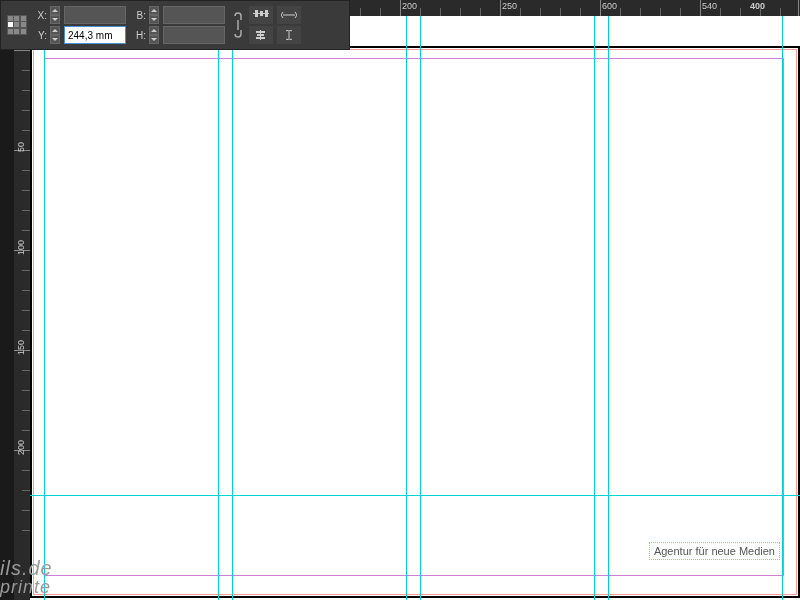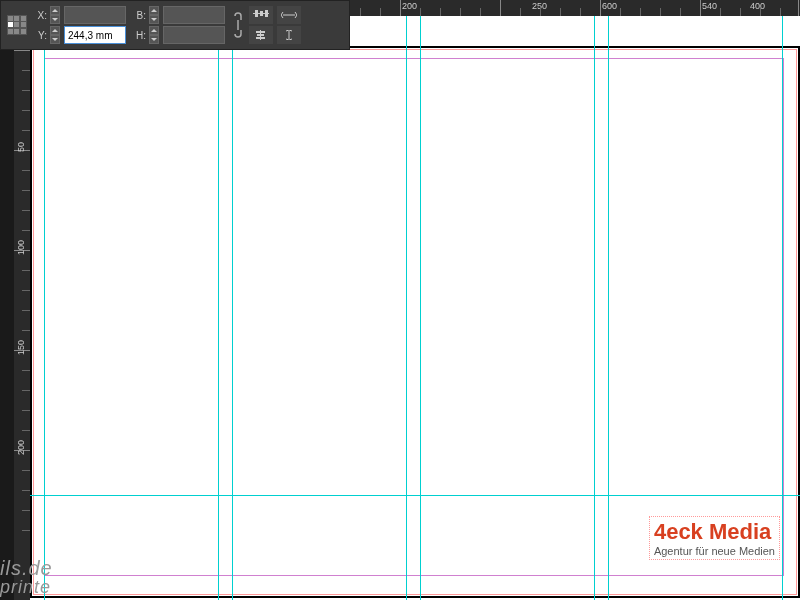--- a/index.html
+++ b/index.html
@@ -299,27 +299,27 @@
       <div class="v-tick-minor" style="top:490px;"></div>
       <div class="v-tick-minor" style="top:510px;"></div>
       <div class="v-tick-minor" style="top:530px;"></div>
     </div>
   </div>
 
   <div class="top-strip">
     <div class="h-tick-major" style="left:400px;"></div>
     <div class="h-tick-label" style="left:402px;">200</div>
     <div class="h-tick-major" style="left:500px;"></div>
-    <div class="h-tick-label" style="left:484px;padding-left:48px;">250</div>
+    <div class="h-tick-label" style="left:502px;">250</div>
     <div class="h-tick-major" style="left:600px;"></div>
     <div class="h-tick-label" style="left:602px;">600</div>
     <div class="h-tick-major" style="left:700px;"></div>
     <div class="h-tick-label" style="left:702px;">540</div>
     <div class="h-tick-major" style="left:798px;"></div>
-    <div class="h-tick-label" style="left:750px;">400</div>
+    <div class="h-tick-label" style="left:750px;font-weight:bold;">400</div>
     <div class="h-tick-minor" style="left:360px;"></div>
     <div class="h-tick-minor" style="left:380px;"></div>
     <div class="h-tick-minor" style="left:420px;"></div>
     <div class="h-tick-minor" style="left:440px;"></div>
     <div class="h-tick-minor" style="left:460px;"></div>
     <div class="h-tick-minor" style="left:480px;"></div>
     <div class="h-tick-minor" style="left:520px;"></div>
     <div class="h-tick-minor" style="left:540px;"></div>
     <div class="h-tick-minor" style="left:560px;"></div>
     <div class="h-tick-minor" style="left:580px;"></div>
@@ -421,17 +421,16 @@
             </svg>
         </div>
       </div>
     </div>
   </div>
 
   <div class="watermark">ils.de</div>
   <div class="watermark2">printe</div>
 
   <div class="logo-frame">
-    <div class="logo-title">4eck Media</div>
     <div class="logo-tag">Agentur für neue Medien</div>
   </div>
 
 </div>
 
 </body></html>

